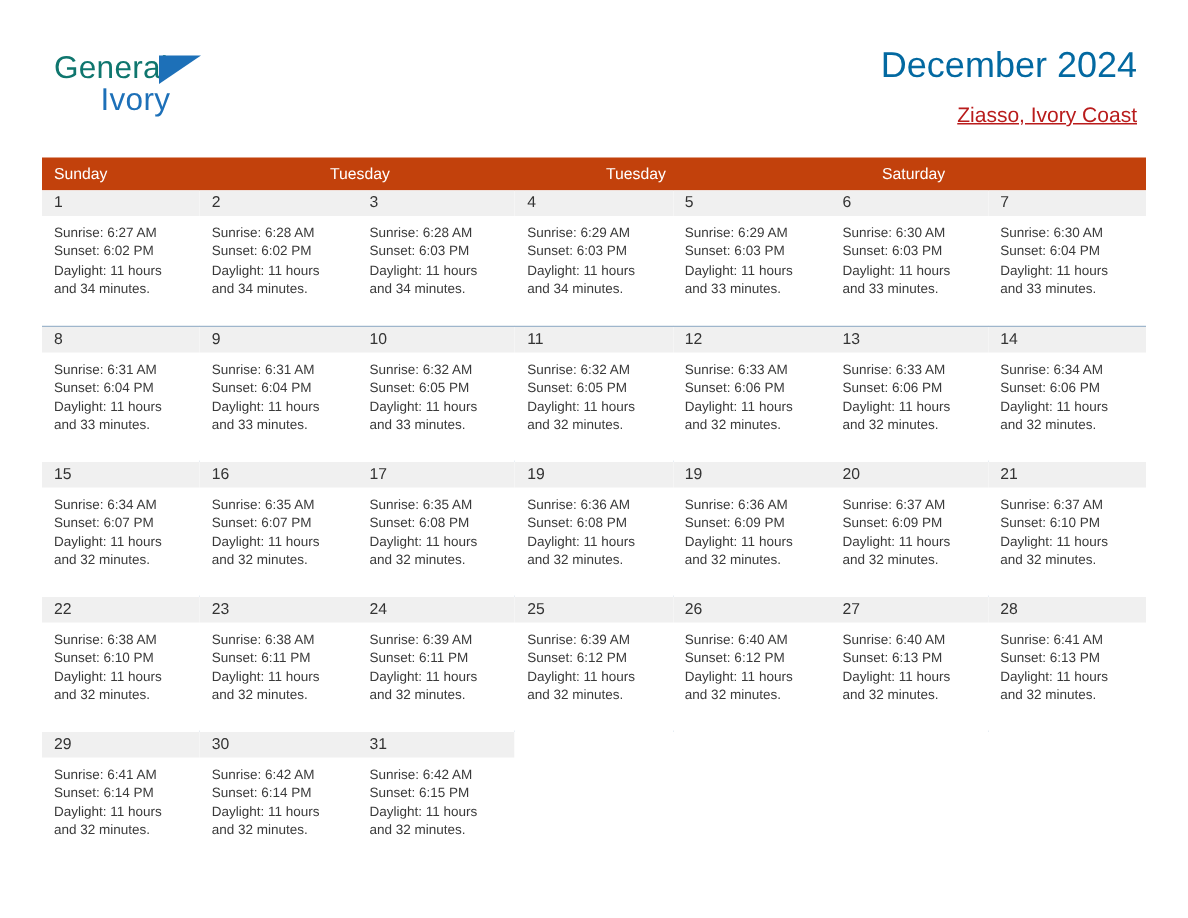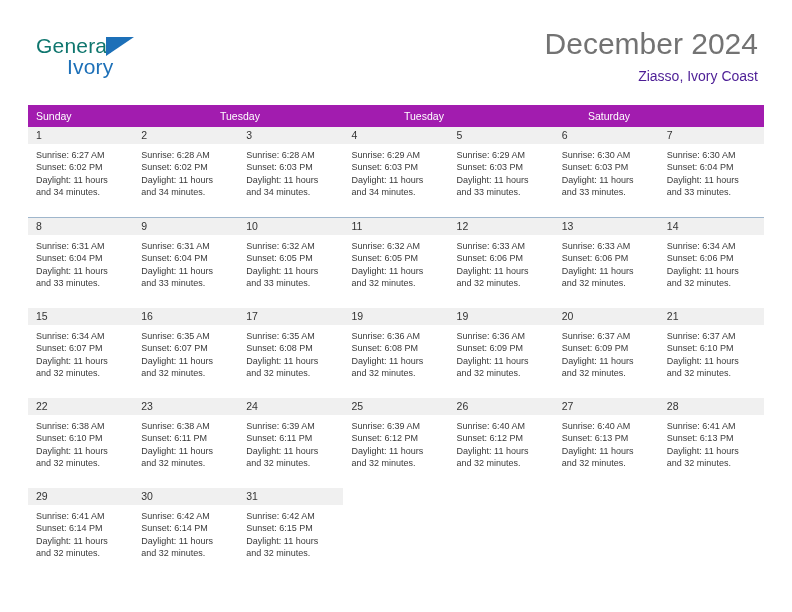--- a/index.html
+++ b/index.html
@@ -66,45 +66,46 @@
     font-family: "Liberation Sans", sans-serif;
   }
 
   .title-block {
     position: absolute;
     right: 6px;
     top: 0;
     text-align: right;
   }
   .cal-title {
-    font-size: 30px;
+    font-size: 24px;
     font-weight: normal;
-    color: #737373;
+    color: #0369a1;
     line-height: 36px;
     white-space: nowrap;
   }
   .cal-subtitle {
     font-size: 14px;
-    color: #4c1d95;
+    color: #b91c1c;
     line-height: 20px;
     margin-top: 4px;
     white-space: nowrap;
+    text-decoration: underline;
   }
 
   
   .calendar {
     position: absolute;
     left: 28px;
     top: 105px;
     width: 736px;
   }
 
   .weekday-row {
     display: flex;
-    background: #a21caf;
+    background: #c2410c;
   }
   .weekday {
     flex: 1 1 0;
     box-sizing: border-box;
     padding: 4px 0 4px 8px;
     font-size: 10.5px;
     color: #ffffff;
     line-height: 14px;
     white-space: nowrap;
   }

